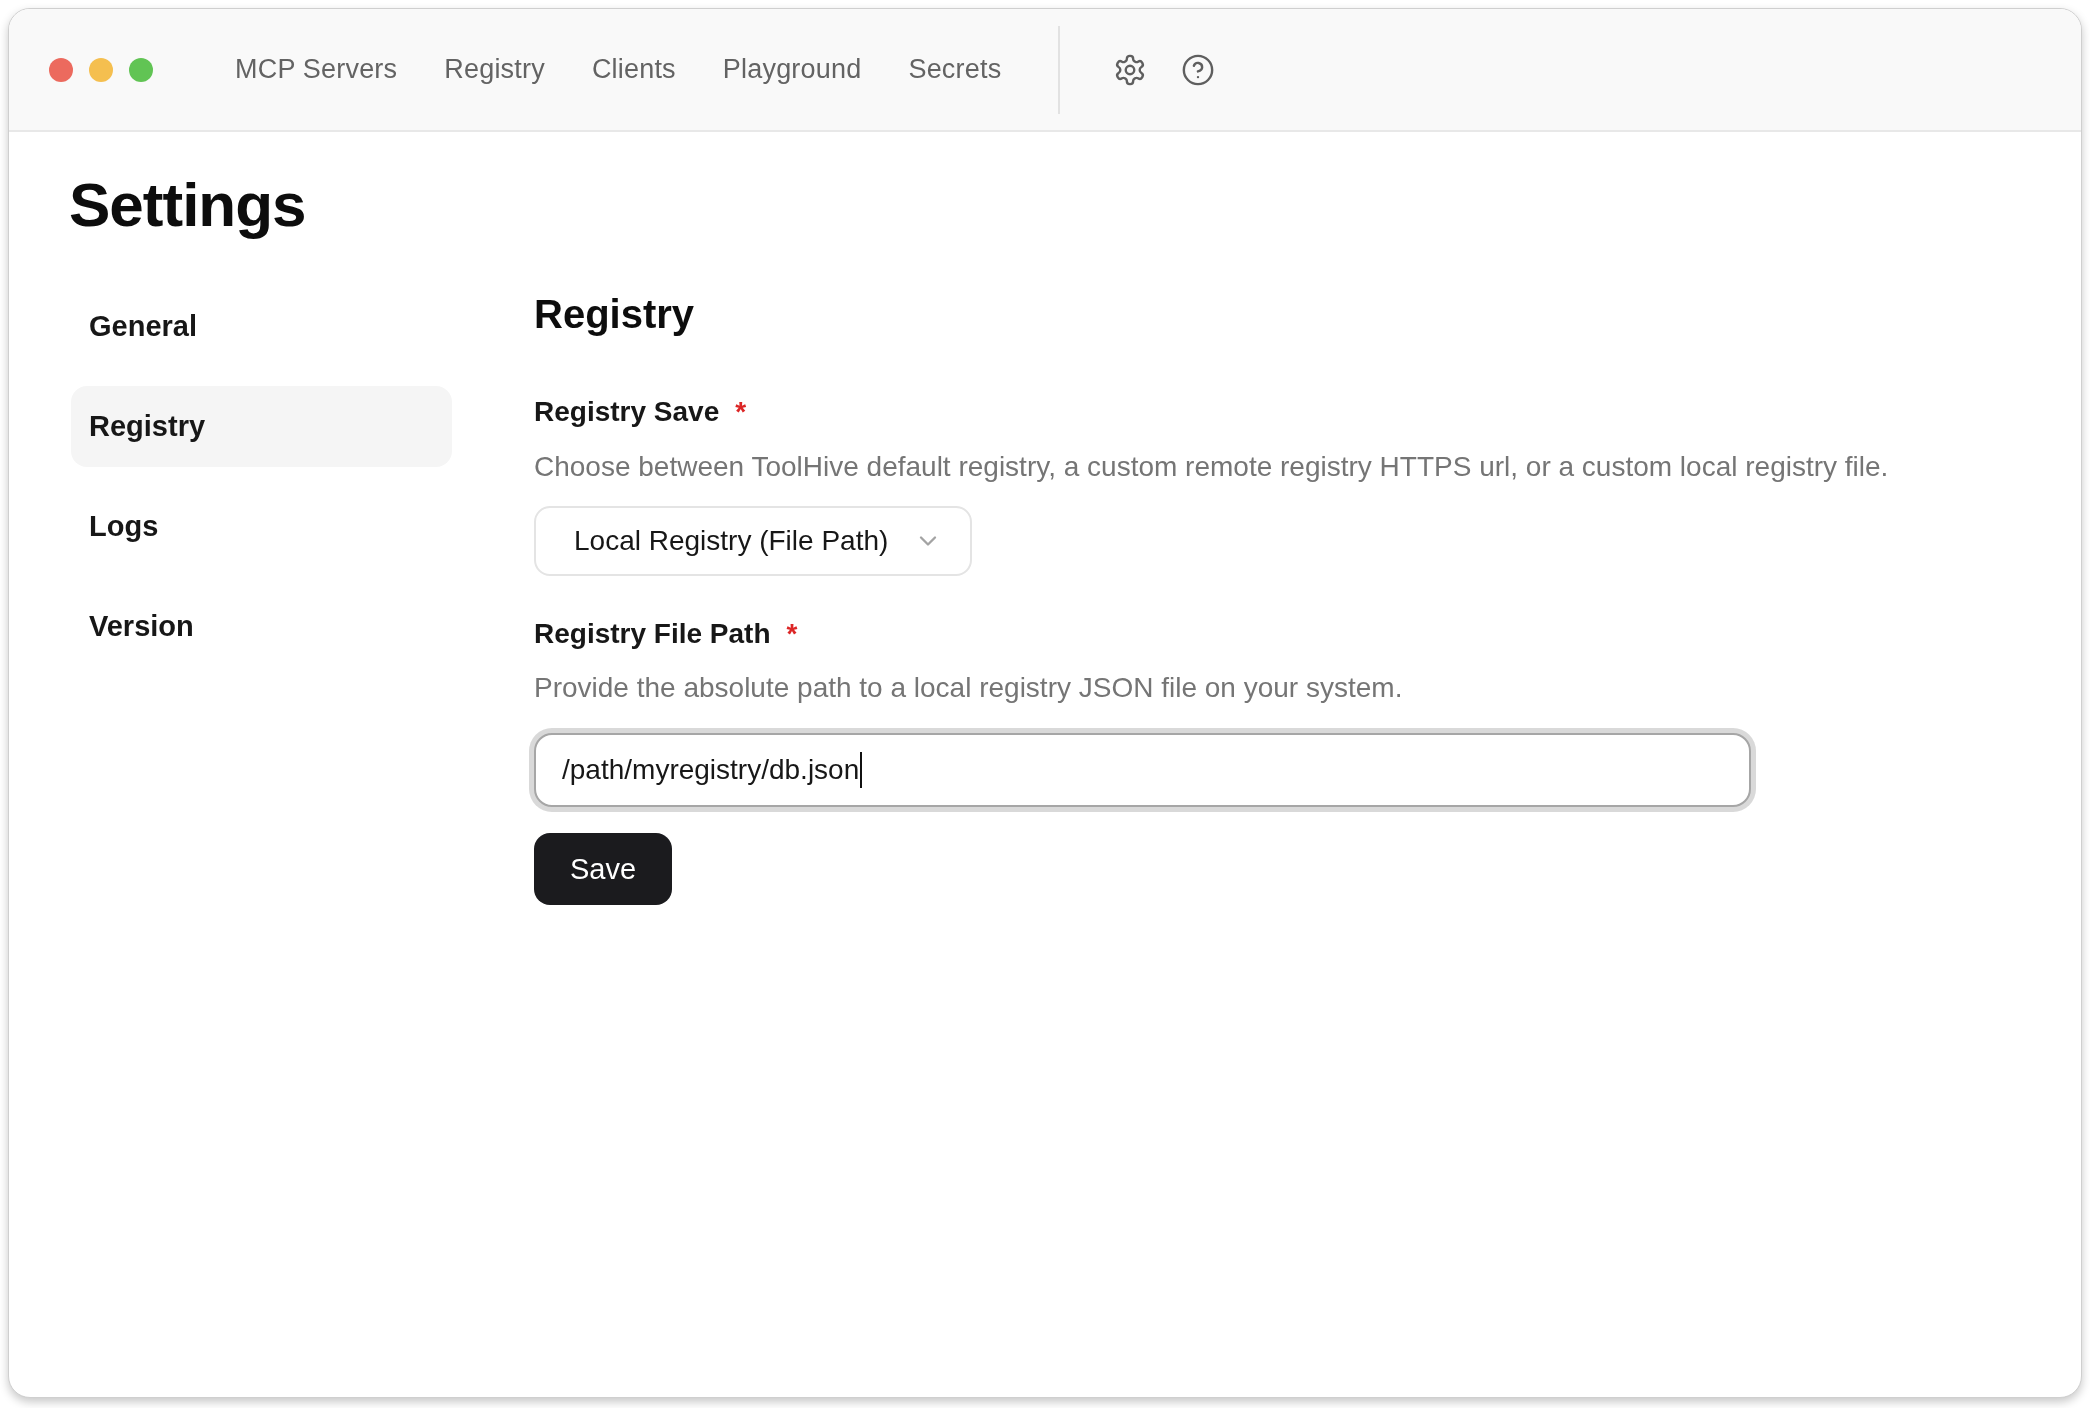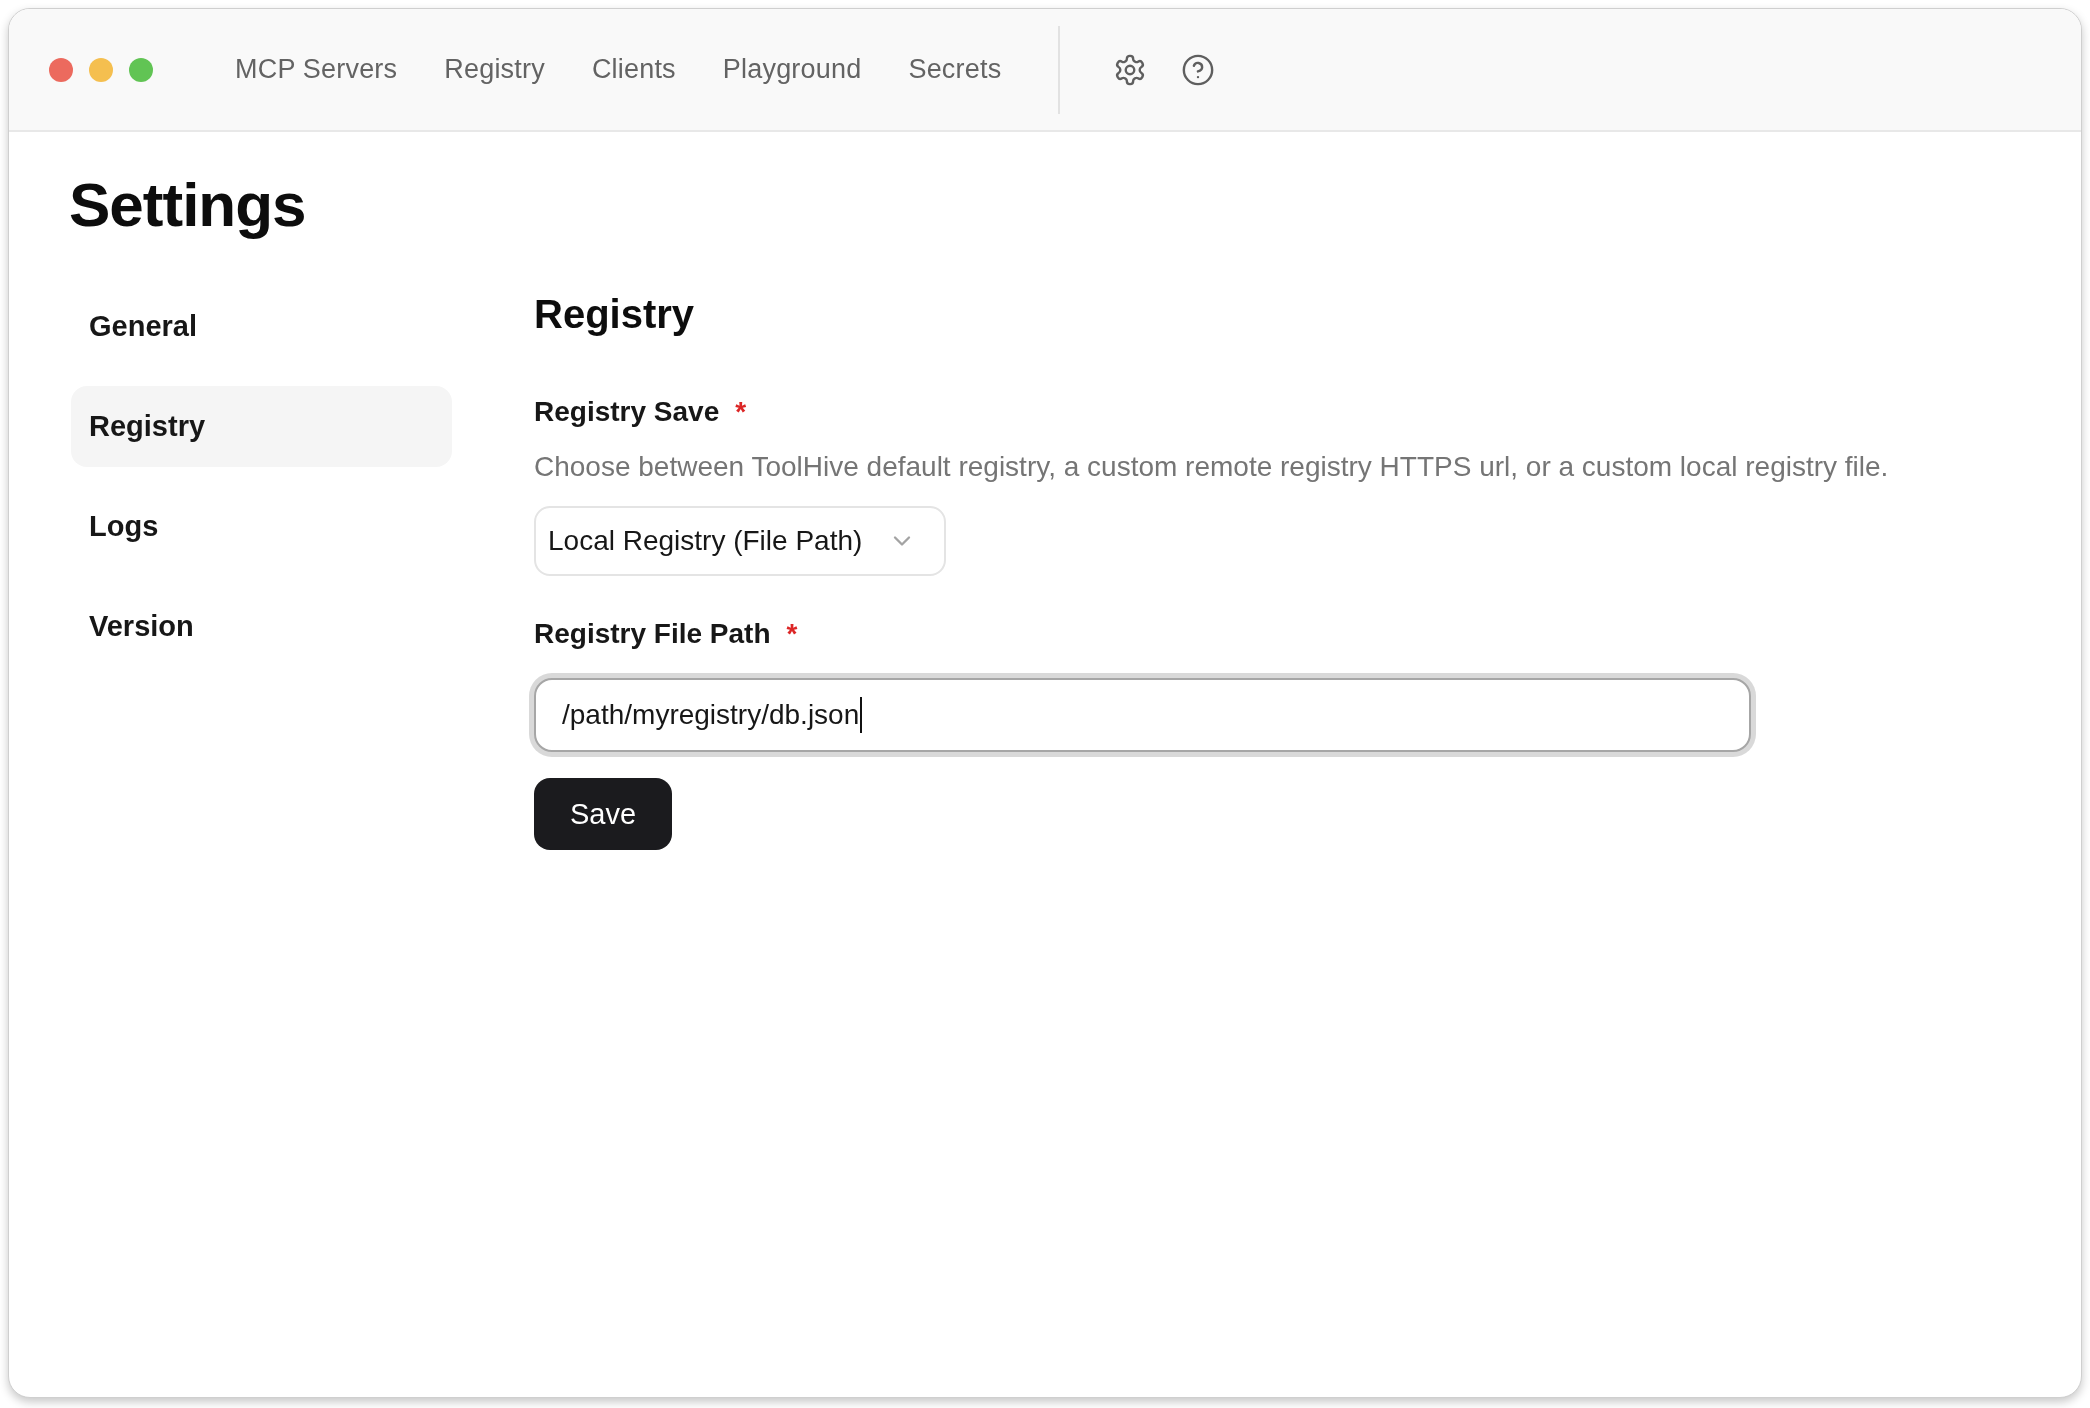--- a/index.html
+++ b/index.html
@@ -88,21 +88,21 @@
   h2{margin:4px 0 0;font-size:40px;font-weight:700;color:var(--title-text);line-height:1.2;}
   .field{margin-top:56px;}
   .field + .field{margin-top:40px;}
   .label-row{display:flex;align-items:flex-start;}
   .label{font-size:28px;font-weight:600;color:var(--item-text);line-height:1.3;}
   .req{font-size:28px;font-weight:600;color:var(--asterisk);margin-left:16px;line-height:1.3;}
   .desc{margin:16px 0 0;font-size:28px;color:var(--desc-text);line-height:1.4;}
   .select{
     margin-top:20px;
     display:inline-flex;align-items:center;
-    height:70px;padding:0 28px 0 12px;
+    height:70px;padding:0 28px 0 38px;
     border:2px solid var(--select-border);border-radius:16px;background:#fff;
     font-size:28px;color:var(--item-text);
   }
   .select .chev{width:28px;height:28px;margin-left:26px;stroke:var(--chevron);
     fill:none;stroke-width:2;stroke-linecap:round;stroke-linejoin:round;}
   .text-input{
     margin-top:26px;
     width:1217px;height:74px;
     border:2px solid var(--input-border);border-radius:18px;
     box-shadow:0 0 0 5px var(--input-ring);
@@ -179,20 +179,21 @@
                 <path d="m6 9 6 6 6-6"></path>
               </svg>
           </div>
         </div>
 
         <div class="field">
           <div class="label-row">
             <span class="label">Registry File Path</span>
             <span class="req">*</span>
           </div>
+          <p class="desc">Provide the absolute path to a local registry JSON file on your system.</p>
           <div class="text-input">
             <span>/path/myregistry/db.json</span>
               <span class="caret"></span>
           </div>
         </div>
 
         <button class="save-btn">Save</button>
       </main>
     </div>
   </div>

